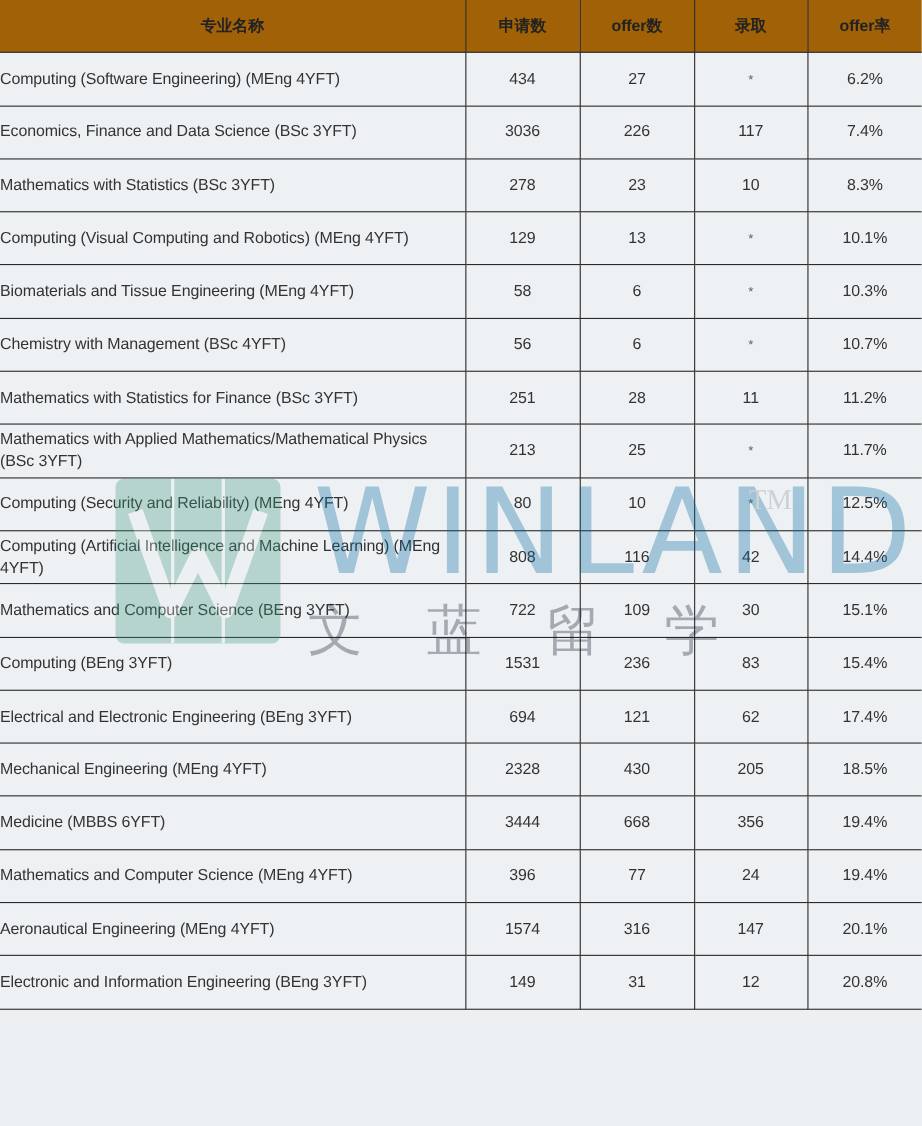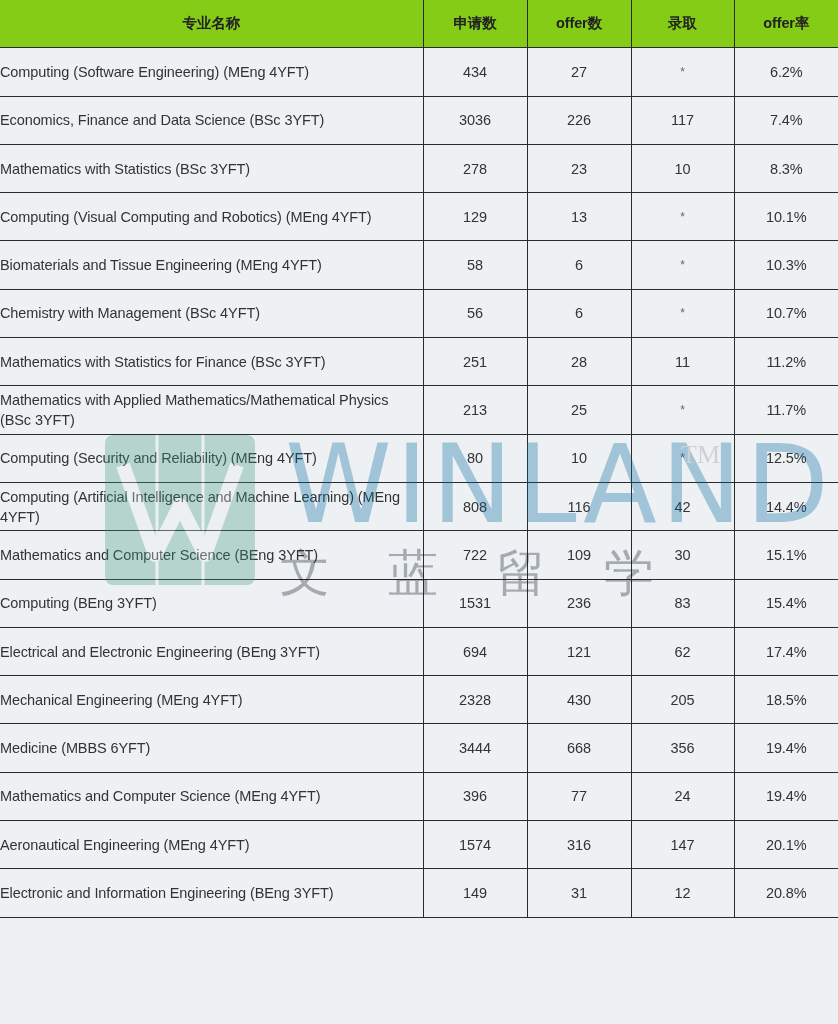--- a/index.html
+++ b/index.html
@@ -22,21 +22,21 @@
   table.grid col.c3 { width: 103px; }
   table.grid col.c4 { width: 104px; }
   th, td {
     border: 1.5px solid #2a2a2a;
     height: 47.3px;
     padding: 0;
     font-size: 14.5px;
     letter-spacing: -0.1px;
   }
   th {
-    background: #84cc16;
+    background: #a16207;
     font-weight: bold;
     color: #222;
     text-align: center;
     font-size: 14.5px;
     border-top: none;
   }
   tr > th:first-child, tr > td:first-child { border-left: none; }
   tr > th:last-child, tr > td:last-child { border-right: none; }
   td { background: #eef1f4; color: #333; }
   td.name {

